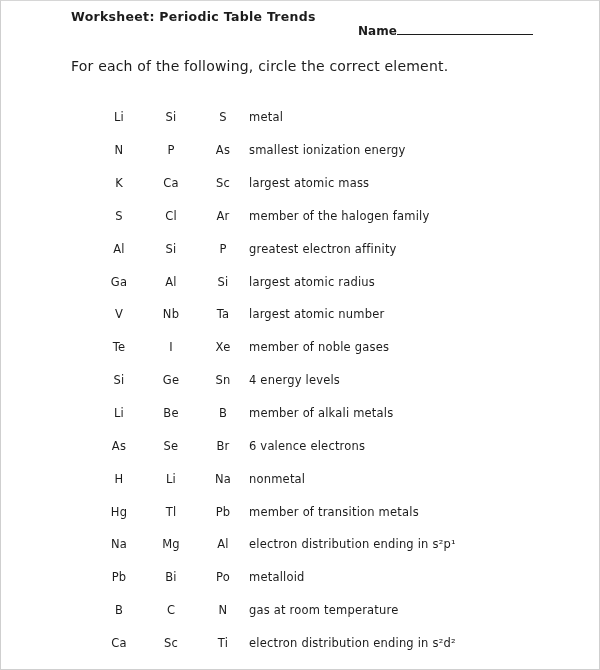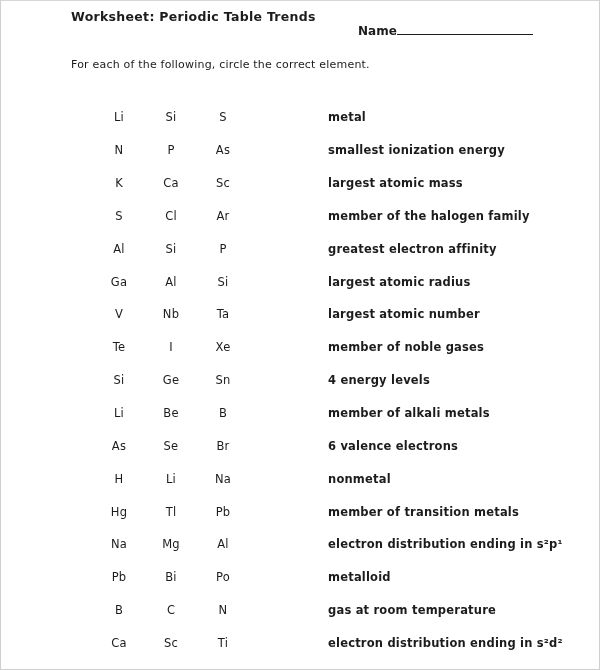--- a/index.html
+++ b/index.html
@@ -40,21 +40,21 @@
     display: inline-block;
     width: 136px;
     height: 13px;
     border-bottom: 1.5px solid #1c1c1c;
     vertical-align: baseline;
   }
   .instruction {
     position: absolute;
     left: 70px;
     top: 57px;
-    font-size: 11px;
+    font-size: 14px;
     letter-spacing: 0.2px;
     white-space: nowrap;
   }
   .rows {
     position: absolute;
     left: 12px;
     top: 100px;
     width: 598px;
   }
   .row {
@@ -65,23 +65,21 @@
     letter-spacing: 0.2px;
   }
   .el {
     display: inline-block;
     width: 52px;
     text-align: center;
     flex: 0 0 auto;
   }
   .el1 { margin-left: 80px; }
   .clue {
-    margin-left: 79px;
-    white-space: nowrap;
-    font-weight: bold;
+    white-space: nowrap;
   }
 </style>
 </head>
 <body>
 
 <div class="page">
 
   <div class="title">Worksheet: Periodic Table Trends</div>
 
   <div class="name-wrap">

